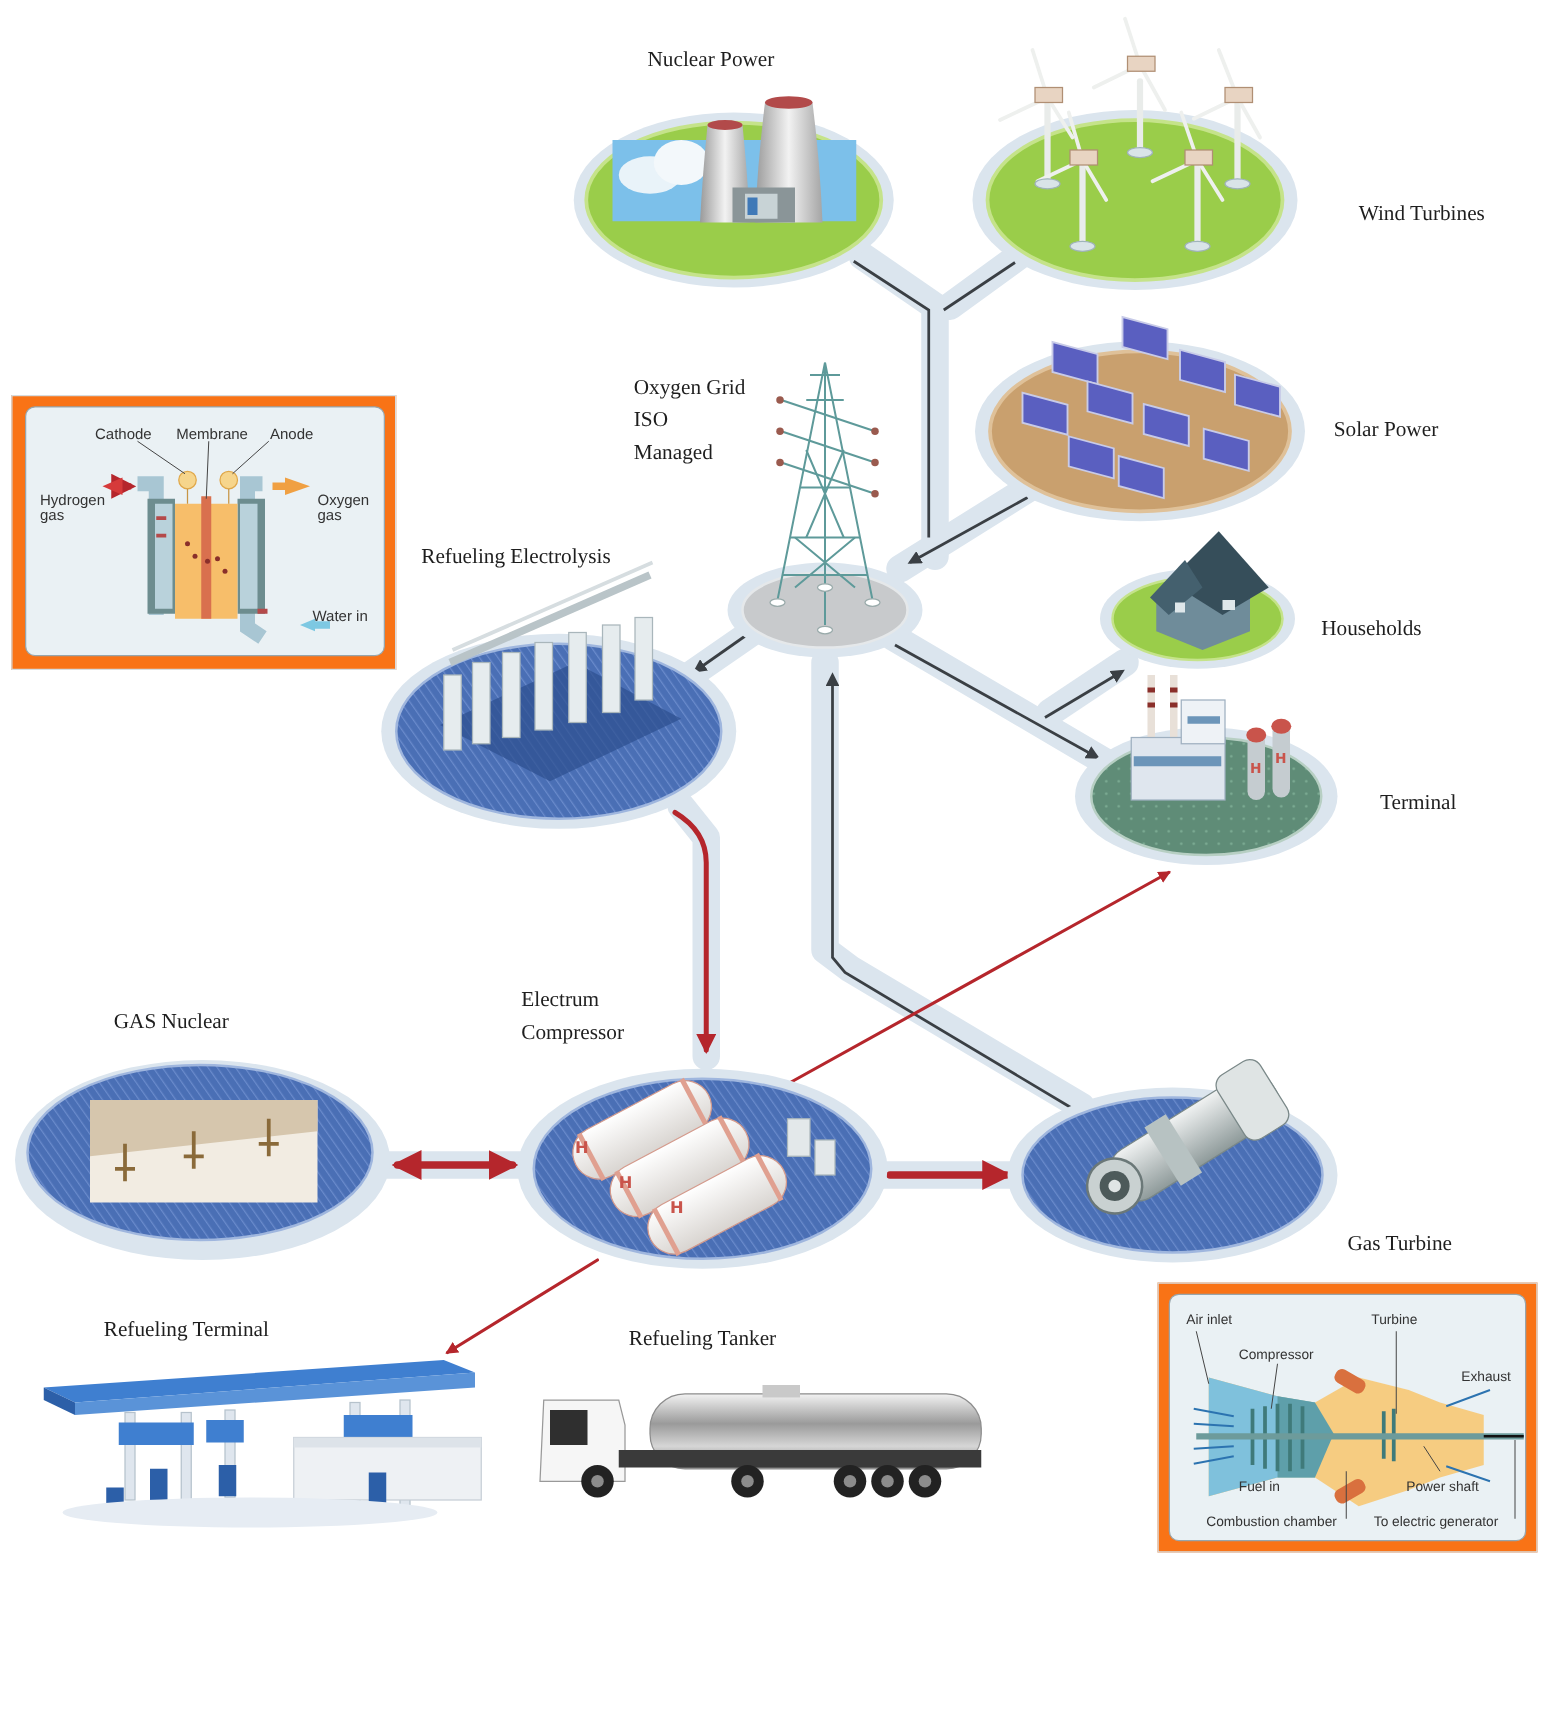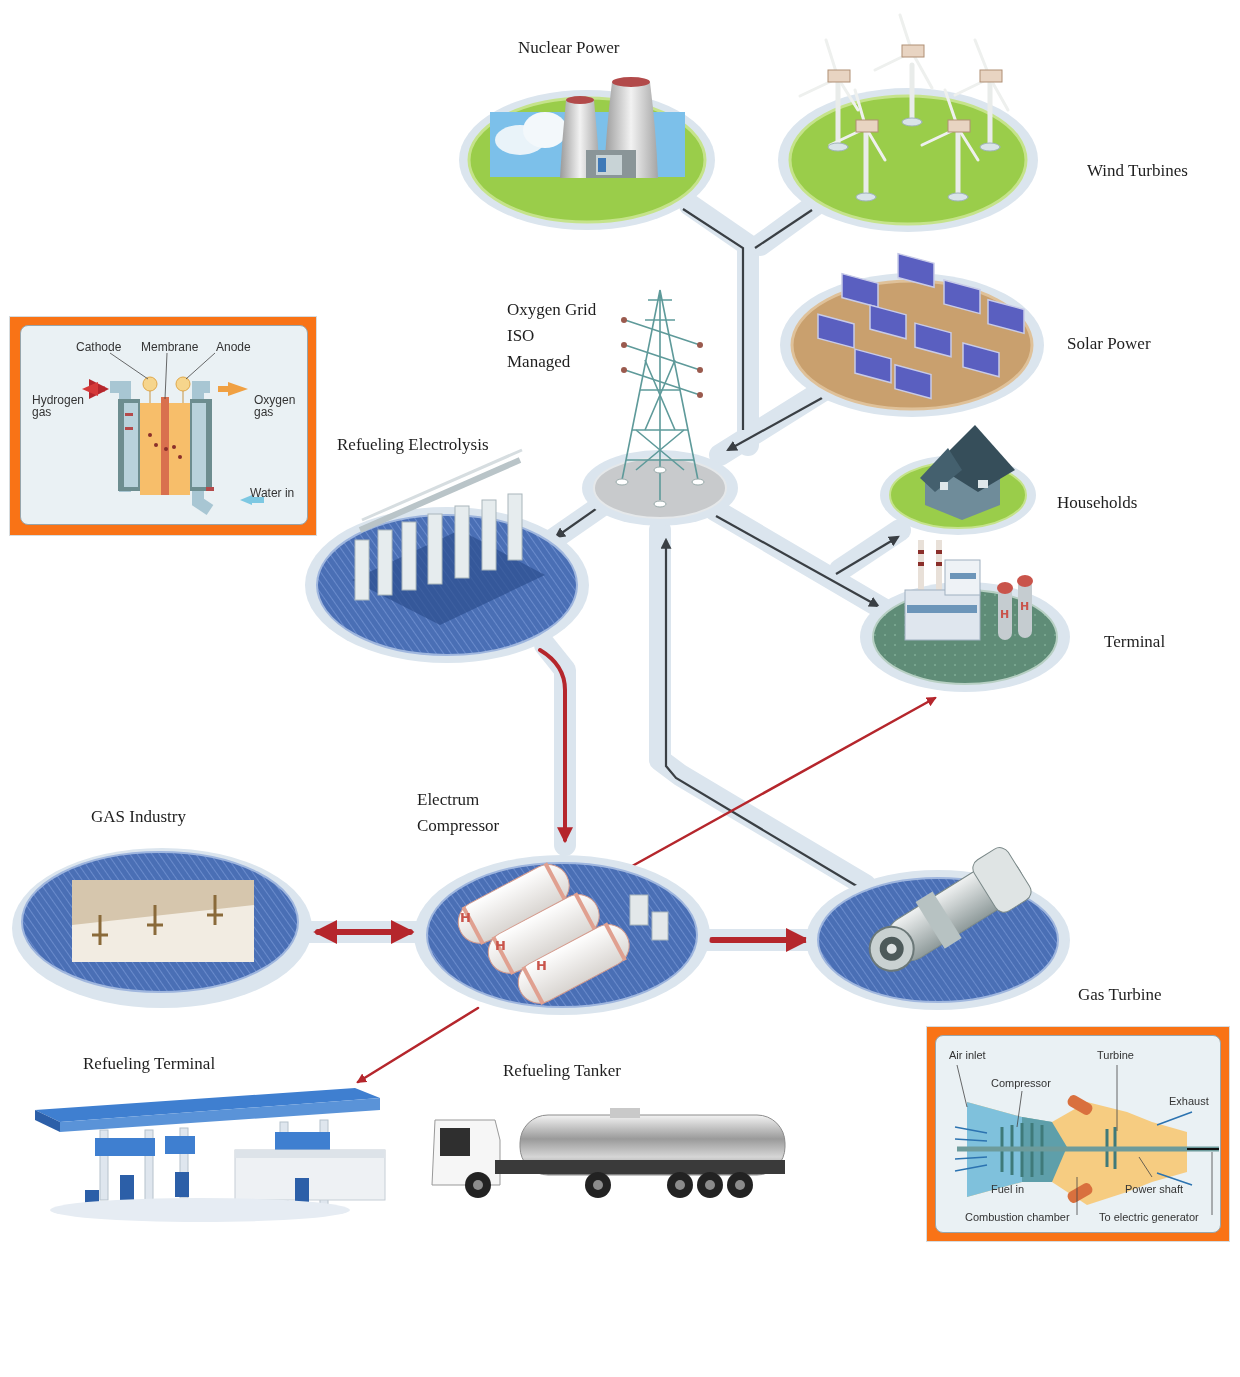--- a/index.html
+++ b/index.html
@@ -354,21 +354,21 @@
 <div class="lbl" style="left:1042px;top:158px;margin-left:45px;">Wind Turbines</div>
 <div class="lbl" style="left:1067px;top:331px;">Solar Power</div>
 <div class="lbl" style="left:507px;top:297px;">
   <div>Oxygen Grid</div>
   <div>ISO</div>
   <div>Managed</div>
 </div>
 <div class="lbl" style="left:337px;top:432px;">Refueling Electrolysis</div>
 <div class="lbl" style="left:1057px;top:490px;">Households</div>
 <div class="lbl" style="left:1104px;top:629px;">Terminal</div>
-<div class="lbl" style="left:91px;top:804px;">GAS Industry</div>
+<div class="lbl" style="left:91px;top:804px;">GAS Nuclear</div>
 <div class="lbl" style="left:417px;top:787px;">
   <div>Electrum</div>
   <div>Compressor</div>
 </div>
 <div class="lbl" style="left:1078px;top:982px;">Gas Turbine</div>
 <div class="lbl" style="left:83px;top:1051px;">Refueling Terminal</div>
 <div class="lbl" style="left:503px;top:1058px;">Refueling Tanker</div>
 
 
 <div class="inset" style="left:9px;top:316px;width:306px;height:218px;">

